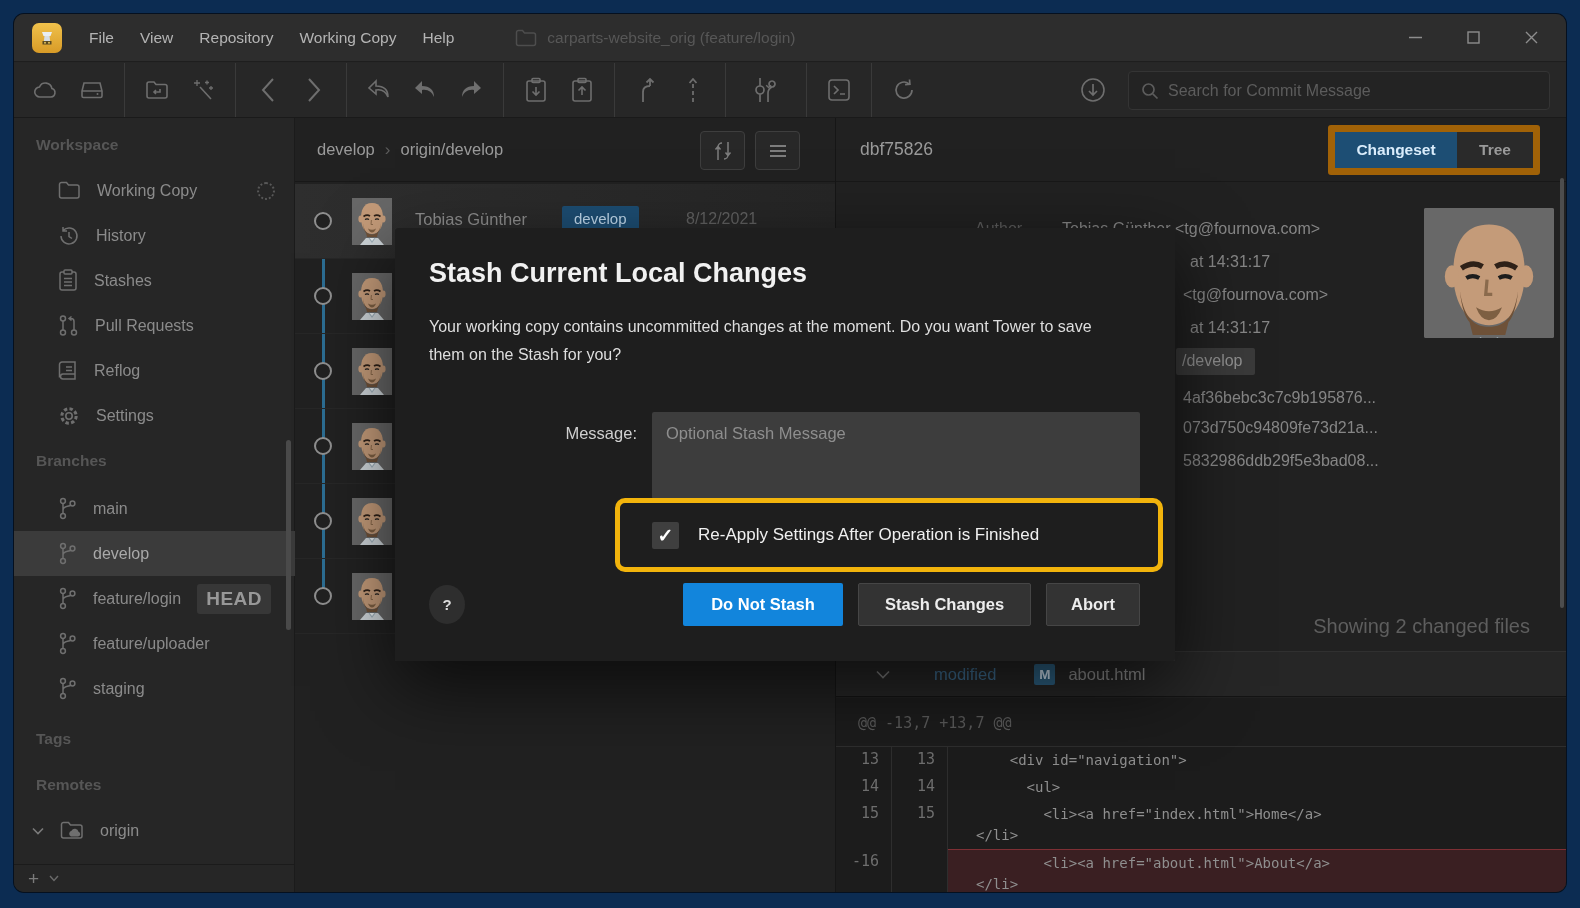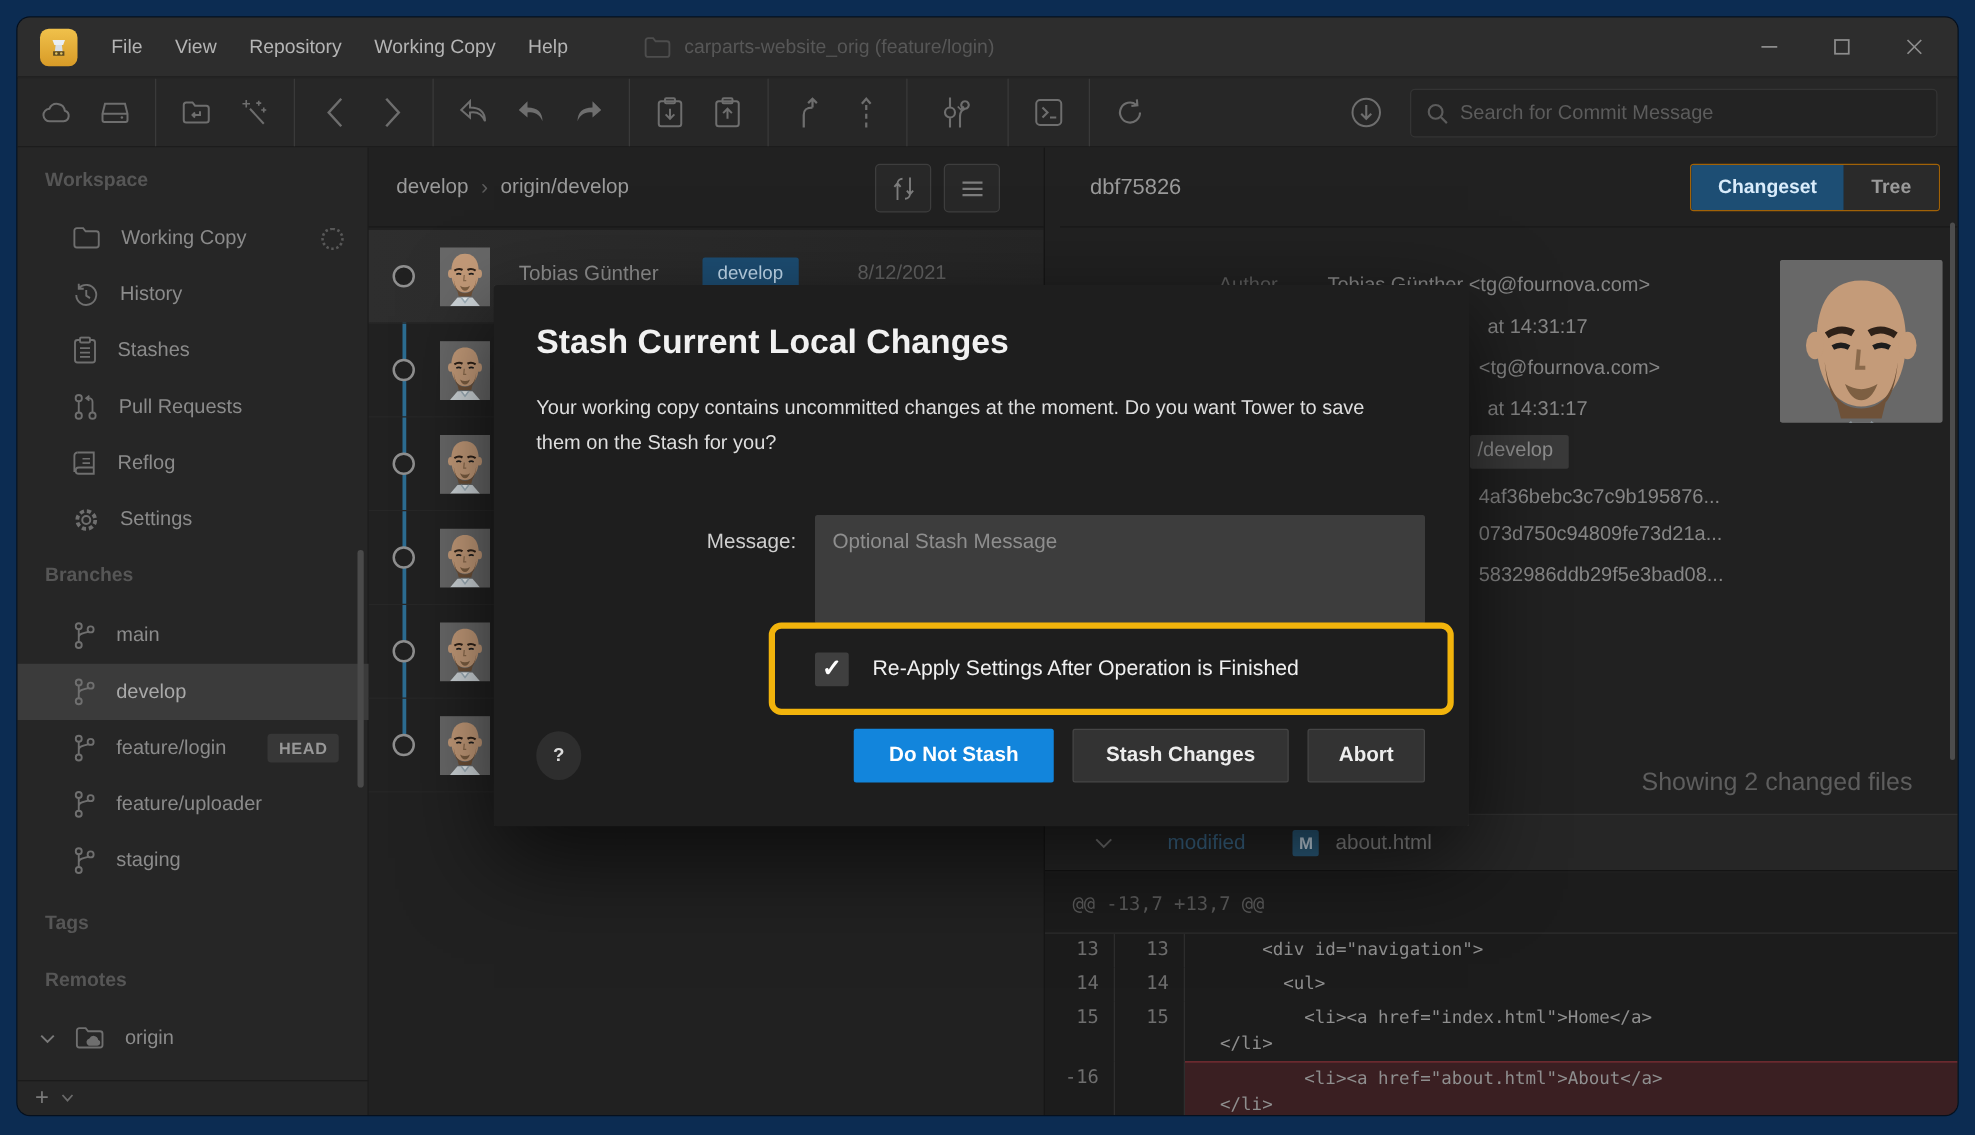--- a/index.html
+++ b/index.html
@@ -32,21 +32,21 @@
   .search-box input::placeholder { color:#5c5c5c; }
 
   
   .sidebar { position:absolute; left:0; top:104px; width:281px; height:774px; background:#262626;
              border-right:1px solid #1b1b1b; }
   .side-hdr { position:absolute; left:22px; color:#565656; font-size:15.5px; font-weight:bold; }
   .side-item { position:absolute; left:0; width:281px; height:45px; display:flex; align-items:center;
                padding-left:44px; gap:16px; color:#8b8b8b; font-size:16px; }
   .side-item svg { flex:0 0 auto; stroke:#6f6f6f; fill:none; stroke-width:1.5; }
   .side-item.sel { background:#3b3b3b; color:#a9a9a9; }
-  .head-badge { margin-left:auto; margin-right:24px; background:#373737; color:#989898; font-size:13px;
+  .head-badge { margin-left:auto; margin-right:24px; background:#373737; color:#989898; font-size:19px;
                 font-weight:bold; padding:4px 9px; border-radius:3px; letter-spacing:.5px; }
   .spinner { margin-left:auto; margin-right:20px; width:18px; height:18px; border-radius:50%;
              border:2.5px dotted #585858; }
   .side-scroll { position:absolute; right:3px; top:322px; width:5px; height:190px; background:#4a4a4a; border-radius:3px; }
   .side-bottom { position:absolute; left:0; bottom:0; width:281px; height:28px; border-top:1px solid #1b1b1b;
                  display:flex; align-items:center; padding-left:14px; gap:10px; color:#7a7a7a; }
 
   
   .commits { position:absolute; left:281px; top:104px; width:540px; height:774px; background:#212121; }
   .commits-hdr { position:absolute; left:0; top:0; width:100%; height:64px; border-bottom:1px solid #181818;
@@ -62,24 +62,24 @@
                 border:2.5px solid #8f8f8f; background:#212121; }
   .avatar-s { position:absolute; left:338px; top:14px; width:40px; height:47px; background:#636363; overflow:hidden; }
   .c-name { position:absolute; left:401px; top:26px; color:#8f8f8f; font-size:16.5px;text-align:right; }
   .c-badge { position:absolute; left:548px; top:22px; background:#1d4e74; color:#c3dcf0; font-size:15px;
              padding:4px 12px; border-radius:2px; }
   .c-date { position:absolute; left:672px; top:26px; color:#626262; font-size:16px; }
 
   
   .details { position:absolute; left:821px; top:104px; width:731px; height:774px; background:#212121;
              border-left:1px solid #161616; }
-  .details-hdr { position:absolute; left:12px; top:0; width:100%; height:64px; border-bottom:1px solid #181818;
+  .details-hdr { position:absolute; left:0; top:0; width:100%; height:64px; border-bottom:1px solid #181818;
                  display:flex; align-items:center; padding:0 26px 0 24px;text-align:right; }
   .hash { color:#9a9a9a; font-size:17.5px; }
-  .seg { margin-left:auto; display:flex; border:1px solid #a16207; border-radius:3px; overflow:hidden; }
+  .seg { margin-left:auto; display:flex; border:7px solid #a16207; border-radius:3px; overflow:hidden; }
   .seg-btn { height:36px; display:flex; align-items:center; justify-content:center; font-size:15.5px; font-weight:bold; }
   .seg-btn.active { background:#1d4e74; color:#d9ecfb; width:122px; }
   .seg-btn.plain { background:#2a2a2a; color:#9a9a9a; width:76px; }
   .meta-label { position:absolute; color:#5c5c5c; font-size:16px; }
   .meta-val { position:absolute; color:#868686; font-size:16px; white-space:nowrap; }
   .meta-badge { position:absolute; background:#3a3a3a; color:#8f8f8f; font-size:16px; padding:4px 12px 5px 6px; border-radius:2px; }
   .avatar-l { position:absolute; left:588px; top:90px; width:130px; height:130px; background:#6b6b6b;
               border-radius:2px; overflow:hidden; }
   .files-note { position:absolute; right:36px; top:497px; color:#5e5e5e; font-size:20px; }
   .file-row { position:absolute; left:0; top:533px; width:100%; height:46px; background:#262626;

